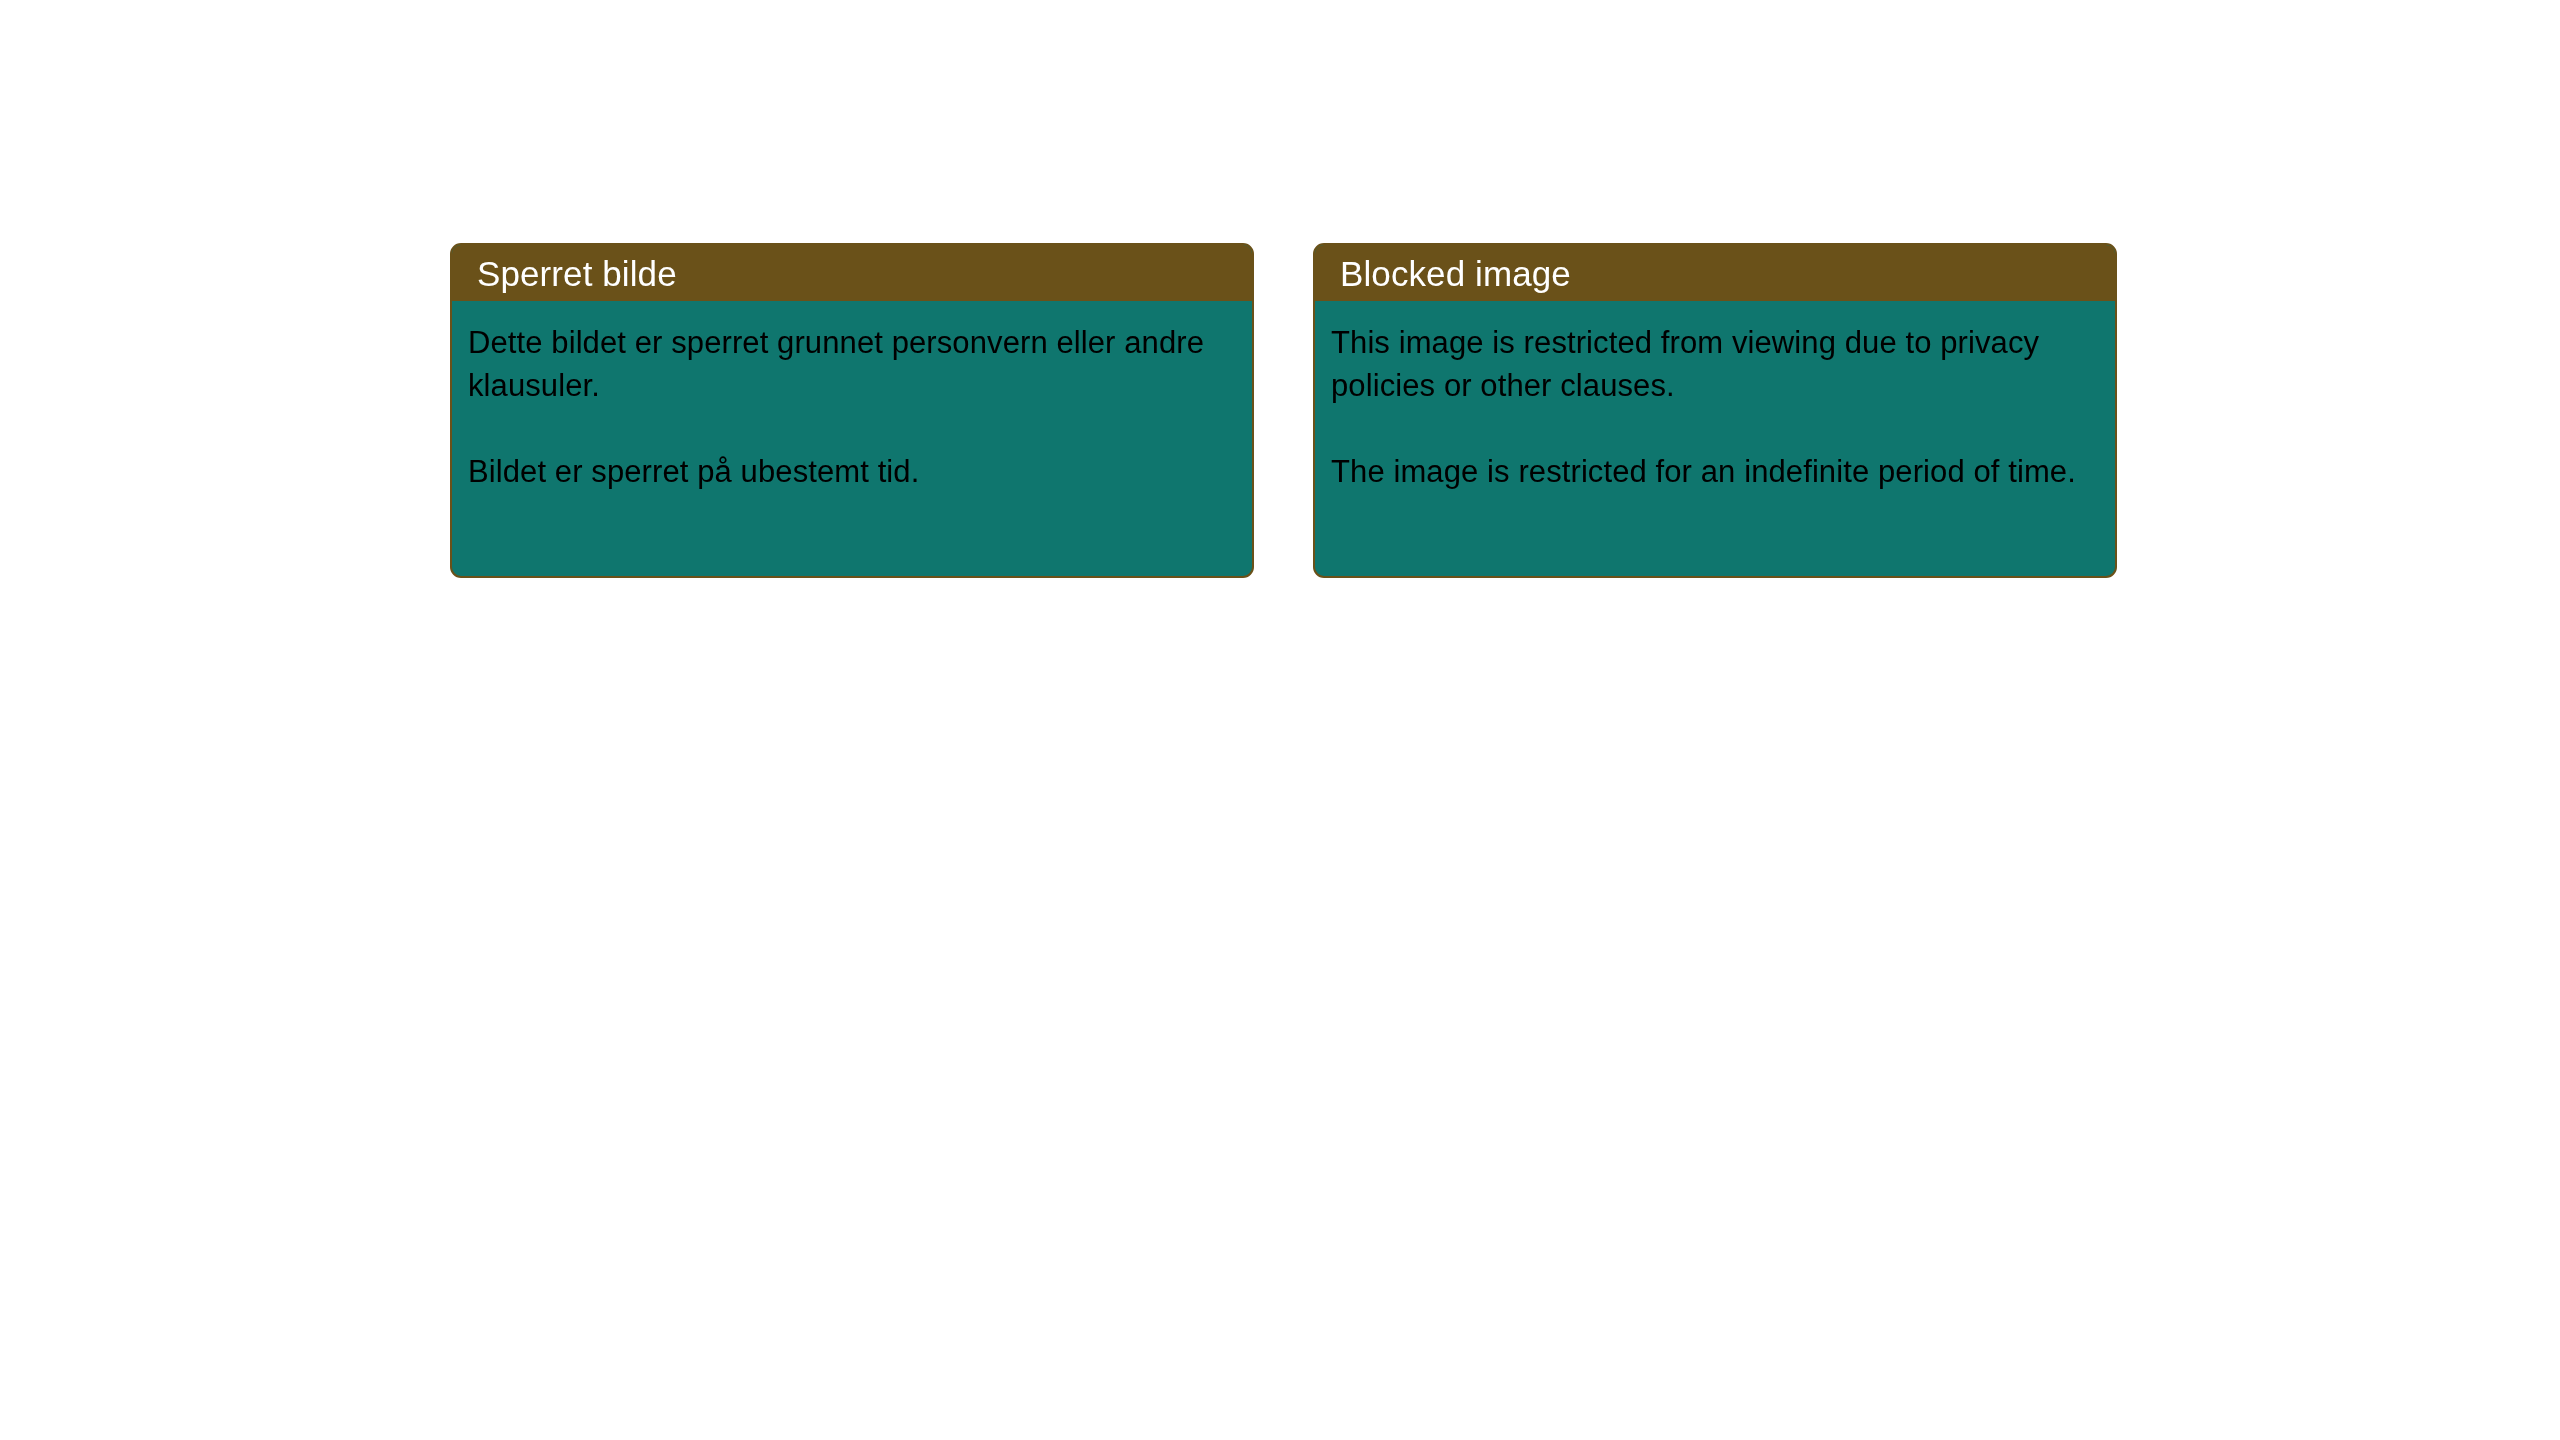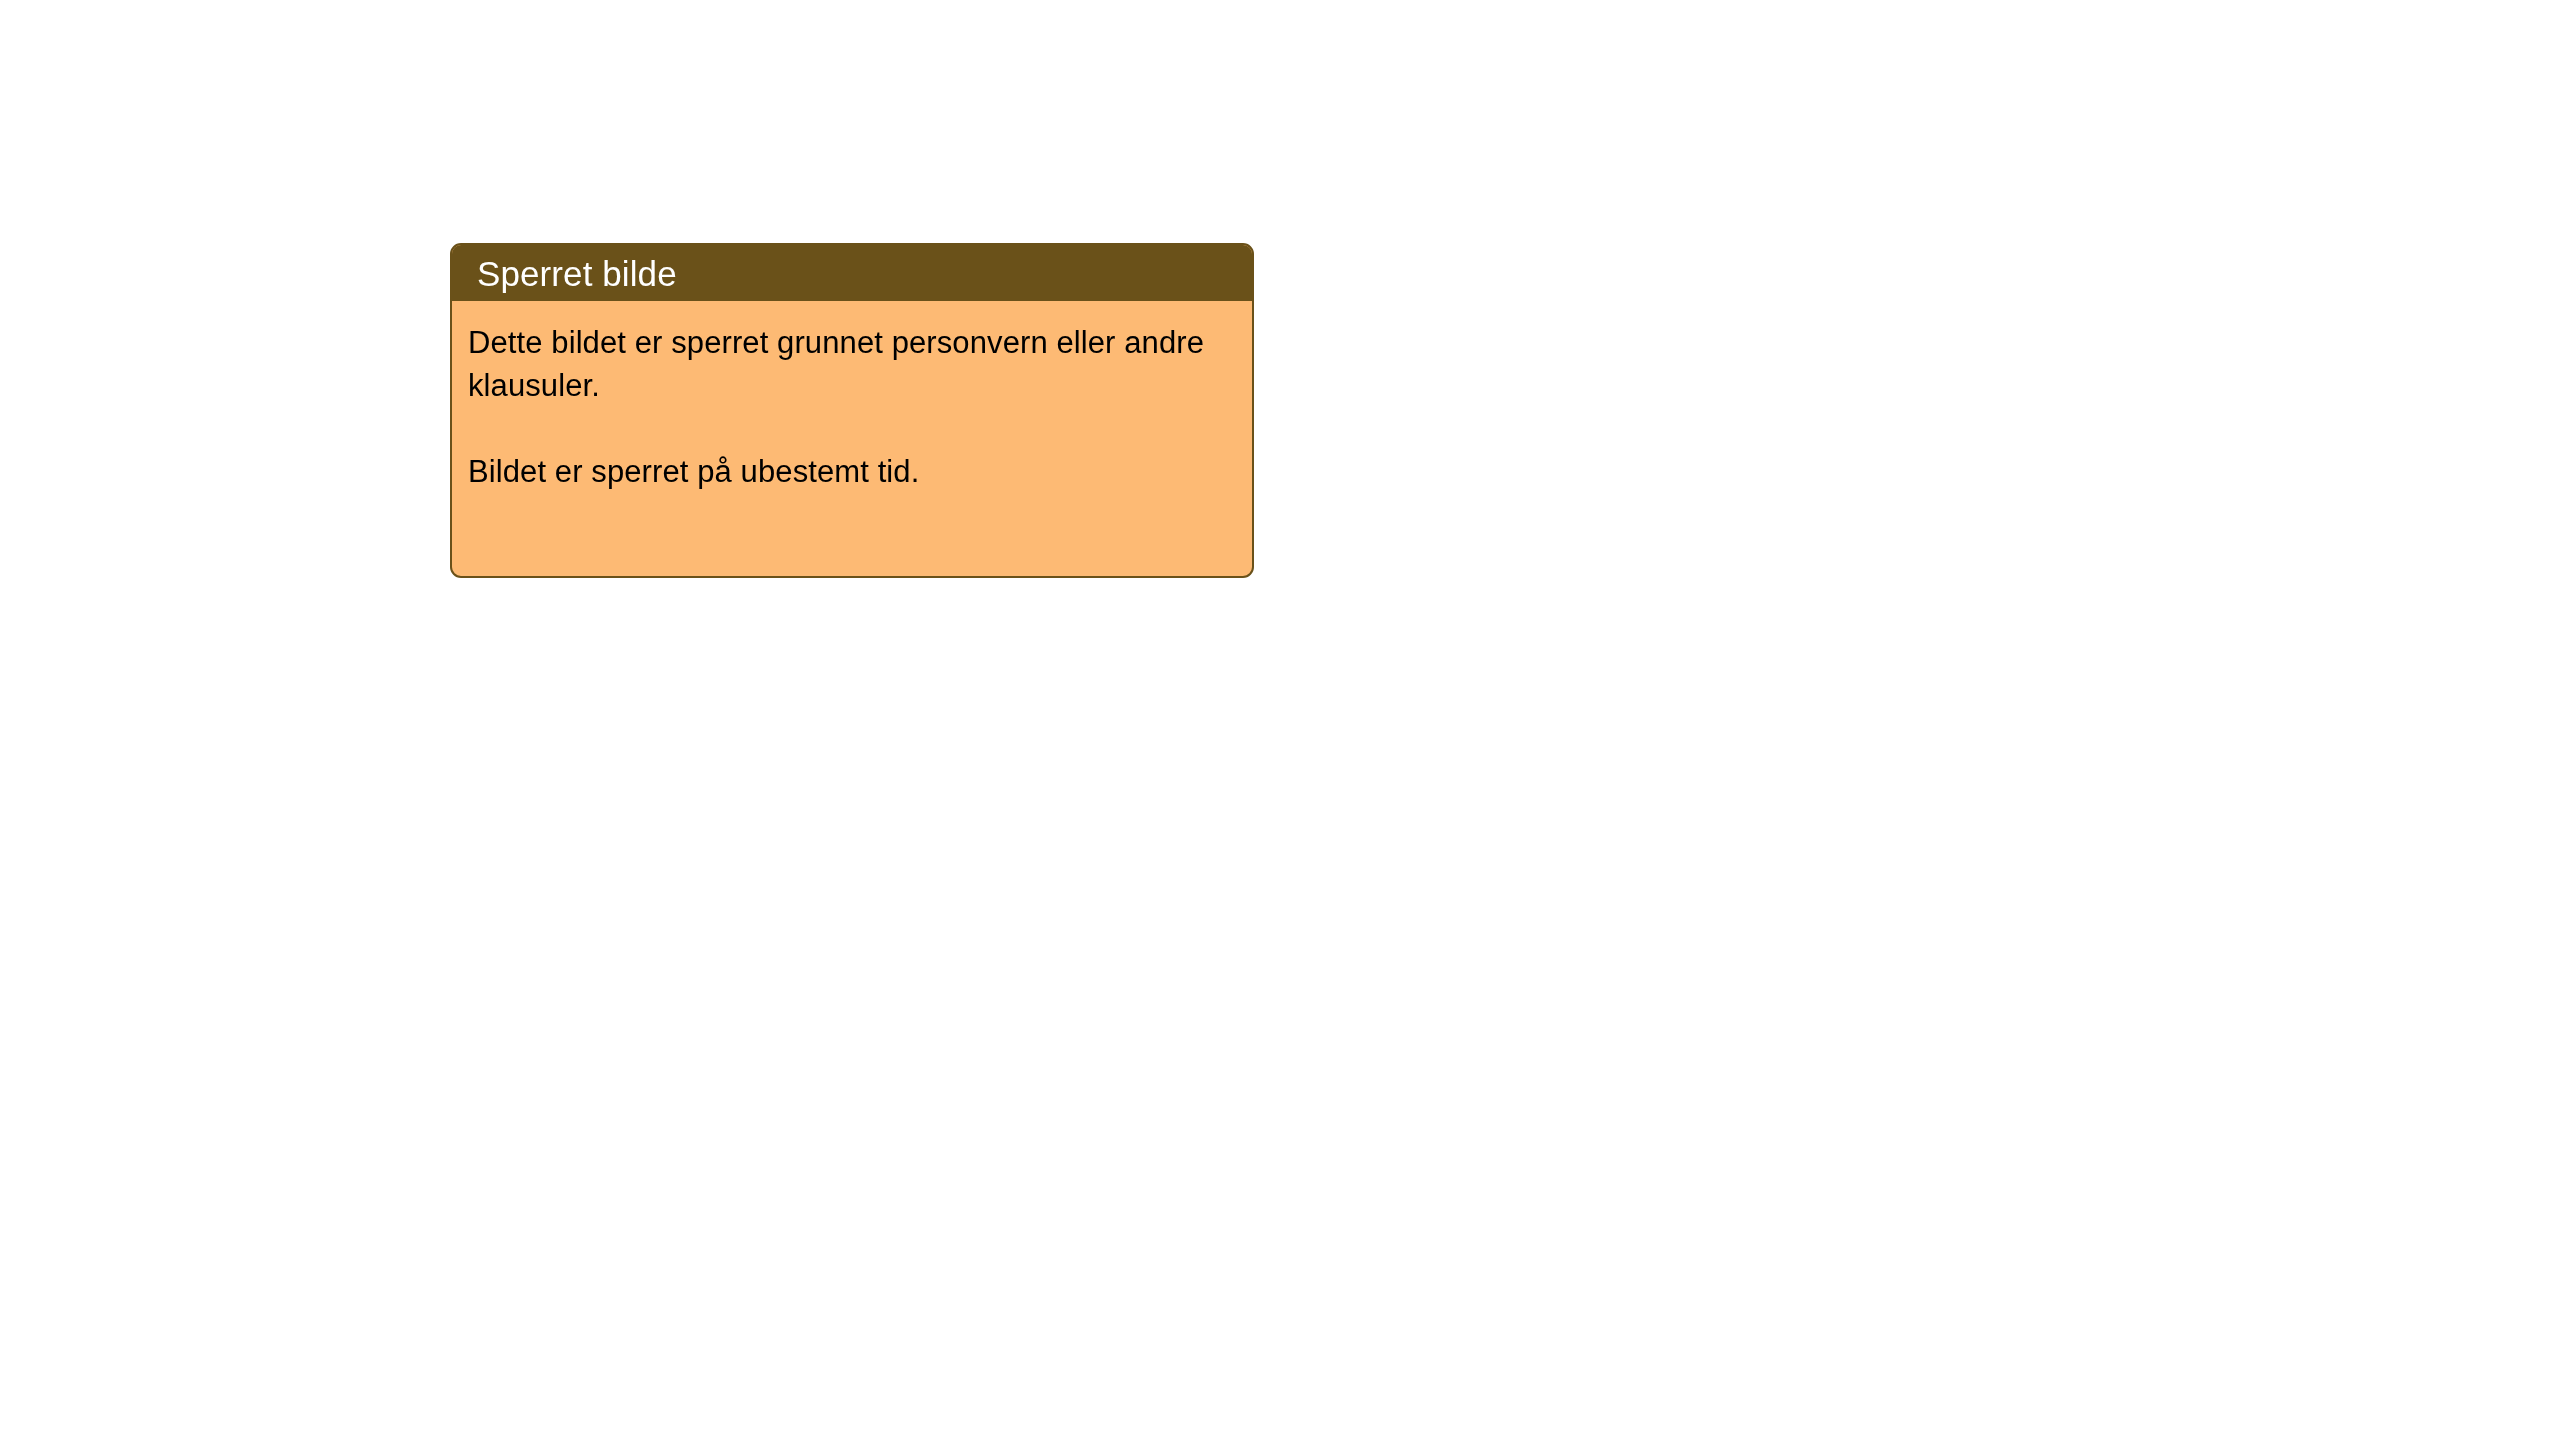--- a/index.html
+++ b/index.html
@@ -22,21 +22,21 @@
     top: 0;
     width: 2560px;
     height: 1440px;
   }
 
   .notice-card {
     position: absolute;
     top: 243px;
     height: 335px;
     box-sizing: border-box;
-    background: #fdba74;
+    background: #0f766e;
     border: 2px solid #6a5119;
     border-radius: 11px;
     overflow: hidden;
   }
 
   #card-blocked-image-no {
     left: 450px;
     width: 804px;
   }
 
@@ -89,14 +89,23 @@
   <section class="notice-card" id="card-blocked-image-no">
     <header class="notice-card-header">
       <h2 class="notice-card-title">Sperret bilde</h2>
     </header>
     <div class="notice-card-body">
       <p class="notice-paragraph">Dette bildet er sperret grunnet personvern eller andre klausuler.</p>
       <p class="notice-paragraph">Bildet er sperret på ubestemt tid.</p>
     </div>
   </section>
 
+  <section class="notice-card" id="card-blocked-image-en">
+    <header class="notice-card-header">
+      <h2 class="notice-card-title">Blocked image</h2>
+    </header>
+    <div class="notice-card-body">
+      <p class="notice-paragraph">This image is restricted from viewing due to privacy policies or other clauses.</p>
+      <p class="notice-paragraph">The image is restricted for an indefinite period of time.</p>
+    </div>
+  </section>
 
 </div>
 
 </body></html>

